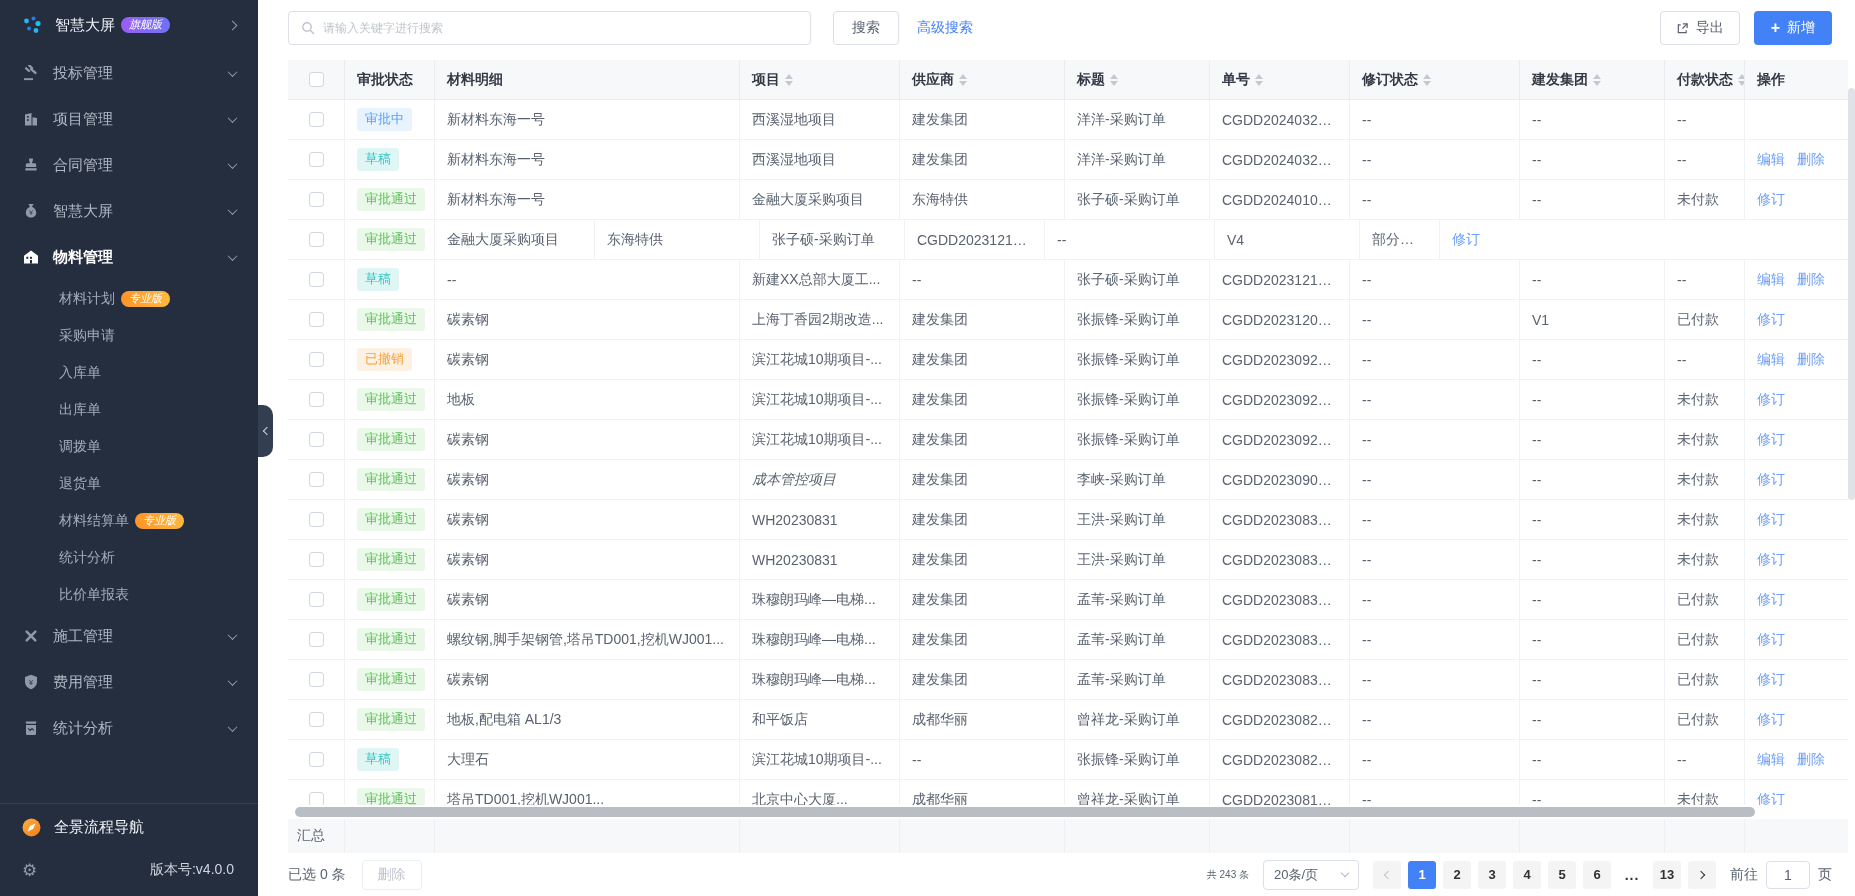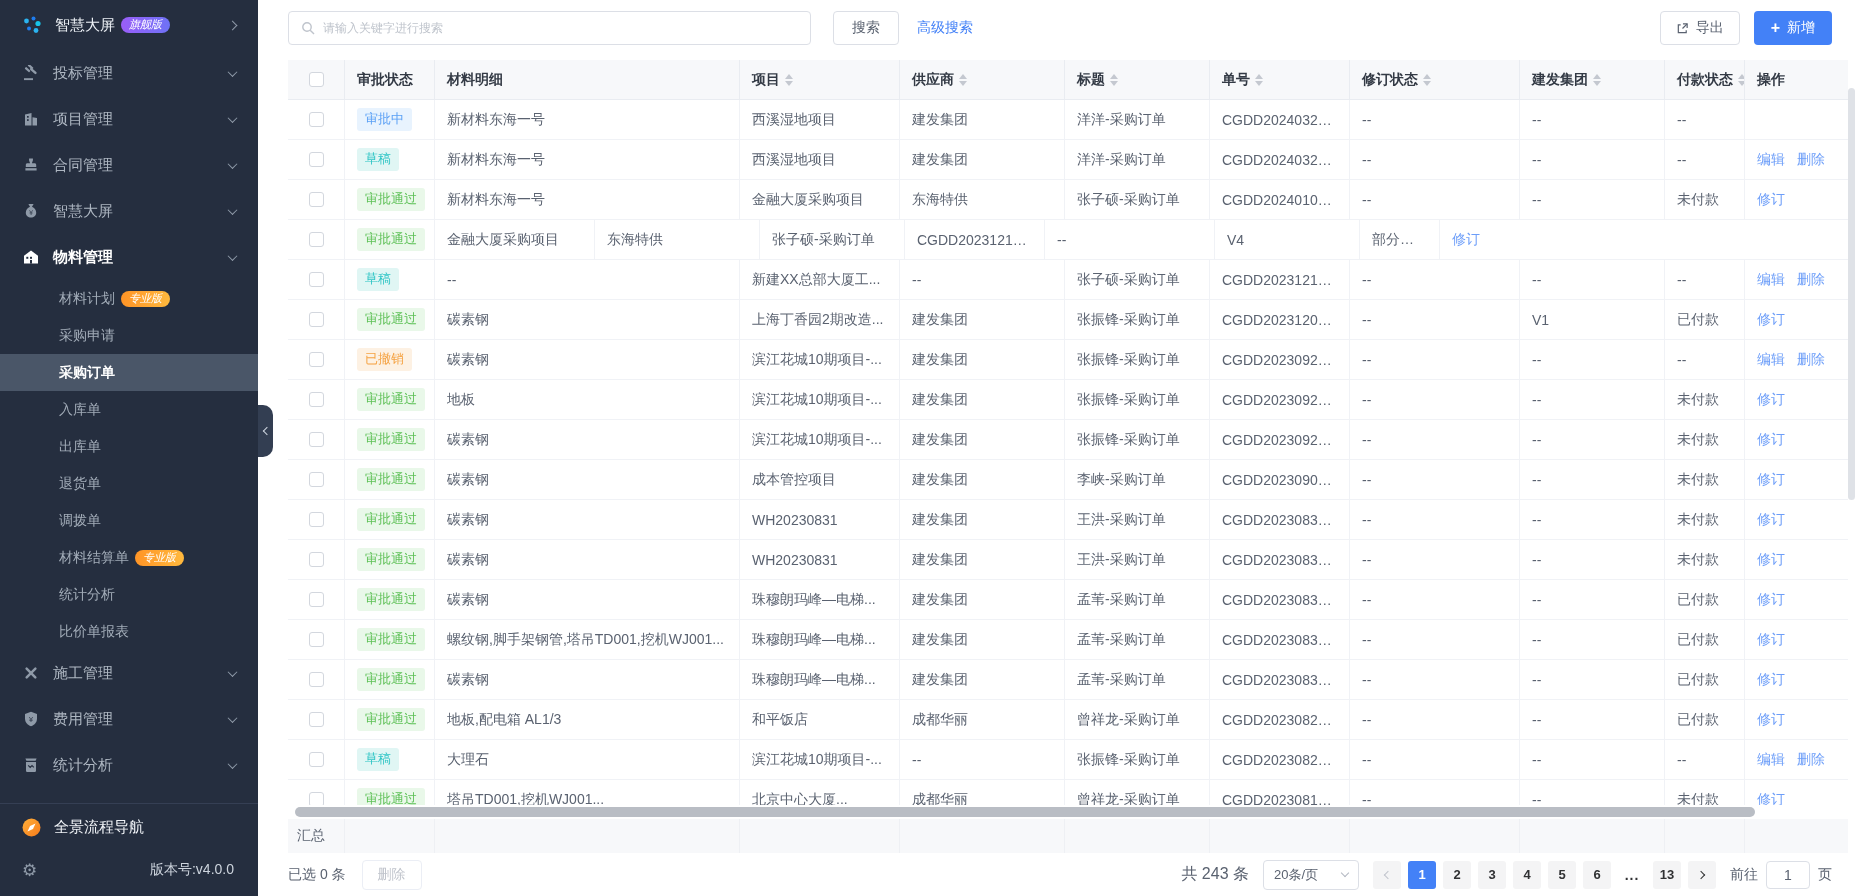--- a/index.html
+++ b/index.html
@@ -81,21 +81,21 @@
   .summary-row{display:flex;height:34px;background:#f7f8fa;width:1560px}
   .sum-cell{flex:none;border-right:1px solid #eef0f4;display:flex;align-items:center;padding:0 9px;color:#5a6270;font-size:14px}
   .sum-cell:last-child{border-right:none}
 
   
   .footer{height:43px;display:flex;align-items:center;justify-content:space-between;flex:none;margin-right:16px}
   .f-left{display:flex;align-items:center;gap:16px}
   .f-selected{color:#5a6270;font-size:14px}
   .btn-delete{height:30px;padding:0 15px;border:1px solid #ebeef5;border-radius:4px;background:#fff;color:#c0c4cc;font-size:14px;cursor:not-allowed}
   .f-right{display:flex;align-items:center;gap:14px}
-  .f-total{color:#5a6270;font-size:16px}
+  .f-total{color:#5a6270;font-size:10px}
   .page-size{height:30px;min-width:96px;border:1px solid #dcdfe6;border-radius:4px;display:flex;align-items:center;justify-content:space-between;padding:0 10px;color:#5a6270;font-size:13px;cursor:pointer;background:#fff}
   .sel-chev{width:6px;height:6px;border-right:1.4px solid #b3b8c2;border-bottom:1.4px solid #b3b8c2;transform:rotate(45deg);margin-top:-3px}
   .pager{display:flex;align-items:center;gap:7px}
   .page-btn{min-width:28px;height:28px;border:none;border-radius:3px;background:#f4f4f5;color:#303133;font-size:13px;font-weight:bold;cursor:pointer;display:inline-flex;align-items:center;justify-content:center;padding:0 6px}
   .page-btn.active{background:var(--accent,#4381f7);color:#fff}
   .page-ellipsis{min-width:28px;height:28px;display:inline-flex;align-items:center;justify-content:center;color:#303133;font-weight:bold;letter-spacing:1px;cursor:pointer}
   .nav-btn{width:28px;height:28px;border:none;border-radius:3px;background:#f4f4f5;cursor:pointer;display:inline-flex;align-items:center;justify-content:center}
   .nav-btn .chev{width:6px;height:6px;border-color:#303133}
   .nav-btn.prev .chev{transform:rotate(135deg);border-color:#c0c4cc;margin-left:2px}
   .nav-btn.next .chev{transform:rotate(-45deg);margin-right:2px}
@@ -192,34 +192,31 @@
           </span>
         </div>
         <div class="submenu">
           <div class="submenu-item">
             <span class="sub-label">材料计划</span>
             <span class="badge-pill badge-pro">专业版</span>
           </div>
           <div class="submenu-item">
             <span class="sub-label">采购申请</span>
           </div>
-          <div class="submenu-item active">
-            <span class="sub-label">采购订单</span>
-          </div>
           <div class="submenu-item">
             <span class="sub-label">入库单</span>
           </div>
           <div class="submenu-item">
             <span class="sub-label">出库单</span>
           </div>
           <div class="submenu-item">
+            <span class="sub-label">调拨单</span>
+          </div>
+          <div class="submenu-item">
             <span class="sub-label">退货单</span>
-          </div>
-          <div class="submenu-item">
-            <span class="sub-label">调拨单</span>
           </div>
           <div class="submenu-item">
             <span class="sub-label">材料结算单</span>
             <span class="badge-pill badge-pro">专业版</span>
           </div>
           <div class="submenu-item">
             <span class="sub-label">统计分析</span>
           </div>
           <div class="submenu-item">
             <span class="sub-label">比价单报表</span>
@@ -702,21 +699,21 @@
             <div class="t-row">
               <div class="t-cell cb-cell" style="width: 57px;">
                 <span class="cb"></span>
               </div>
               <div class="t-cell" style="width: 90px;">
                 <span class="tag approved">审批通过</span>
               </div>
               <div class="t-cell" style="width: 305px;">
                 <span class="cell-text">碳素钢</span>
               </div>
-              <div class="t-cell" style="width: 160px;">
+              <div class="t-cell" style="width: 160px; font-style: italic;">
                 <span class="cell-text">成本管控项目</span>
               </div>
               <div class="t-cell" style="width: 165px;">
                 <span class="cell-text">建发集团</span>
               </div>
               <div class="t-cell" style="width: 145px;">
                 <span class="cell-text">李峡-采购订单</span>
               </div>
               <div class="t-cell" style="width: 140px;">
                 <span class="cell-text">CGDD202309020...</span>

